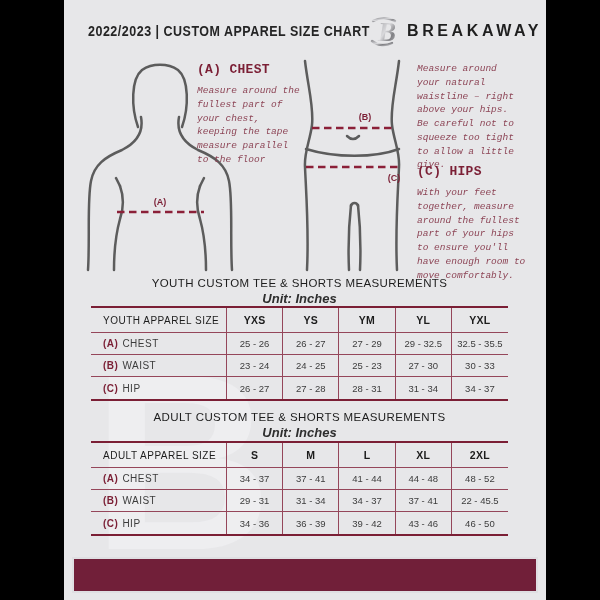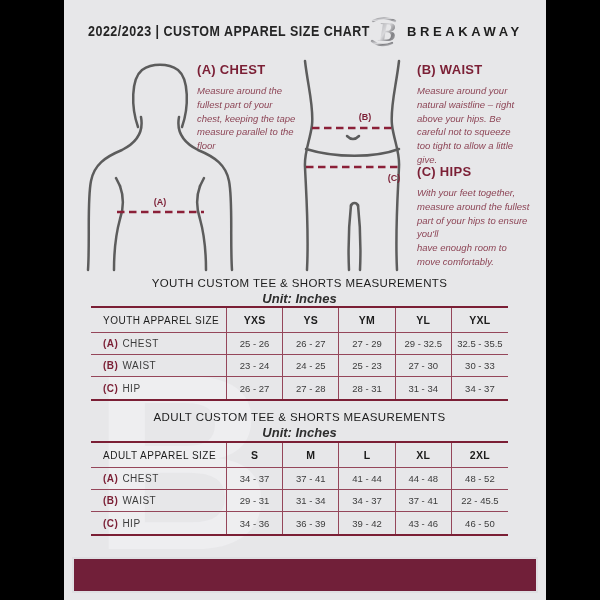--- a/index.html
+++ b/index.html
@@ -15,23 +15,23 @@
   html,body{width:600px;height:600px;overflow:hidden;background:#000;}
   body{font-family:"Liberation Sans",sans-serif;position:relative;}
   .doc{position:absolute;left:64px;top:0;width:482px;height:600px;background:var(--docbg);}
   
   .watermark{position:absolute;left:28px;top:338px;font-size:250px;font-weight:bold;
     color:#f3f3f6;opacity:.6;line-height:1;z-index:0;letter-spacing:-6px;}
   
   .hdr-title{position:absolute;left:24px;top:23px;font-size:14.5px;font-weight:bold;
     letter-spacing:.6px;color:#252525;transform:scaleX(.86);transform-origin:0 50%;white-space:nowrap;z-index:2;}
   .brand{position:absolute;left:306px;top:15px;display:flex;align-items:center;gap:7px;z-index:2;}
-  .brand-name{font-size:13px;font-weight:bold;letter-spacing:3.6px;color:#1f1f1f;}
-  
-  .guide{position:absolute;z-index:2;}
+  .brand-name{font-size:16px;font-weight:bold;letter-spacing:3.6px;color:#1f1f1f;}
+  
+  .guide{position:absolute;z-index:2;font-family:Liberation Mono, monospace;}
   .guide h3{font-size:13px;font-weight:bold;color:var(--maroon);letter-spacing:.3px;margin-bottom:7px;}
   .guide p{font-size:9.5px;font-style:italic;line-height:1.45;color:var(--instr);white-space:pre-line;}
   .g-chest{left:133px;top:62px;width:103px;}
   .g-waist{left:353px;top:62px;width:108px;}
   .g-hips{left:353px;top:164px;width:114px;}
   .fig{position:absolute;z-index:1;overflow:visible;}
   .fig-upper{left:10px;top:55px;}
   .fig-lower{left:231px;top:55px;}
   .fig path, .fig line.body{fill:none;stroke:#5c5c5c;stroke-width:2.5;stroke-linecap:round;}
   .fig .dash{stroke:var(--dash);stroke-width:2.3;stroke-dasharray:7.5 4.5;fill:none;}
@@ -109,21 +109,20 @@
     <line class="dash" x1="11" y1="112" x2="106" y2="112"></line>
     <text x="70" y="65" text-anchor="middle">(B)</text>
     <text x="99" y="126" text-anchor="middle">(C)</text>
   </svg>
 
   <div class="guide g-chest">
     <h3>(A) CHEST</h3>
     <p>Measure around the fullest part of your chest, keeping the tape measure parallel to the floor</p>
   </div>
   <div class="guide g-waist">
-    <h3>(B) WAIST</h3>
     <p>Measure around your natural waistline – right above your hips. Be careful not to squeeze too tight to allow a little give.</p>
   </div>
   <div class="guide g-hips">
     <h3>(C) HIPS</h3>
     <p>With your feet together, measure around the fullest part of your hips to ensure you'll
 have enough room to move comfortably.</p>
   </div>
 
   <div class="tbl-title t-youth">YOUTH CUSTOM TEE &amp; SHORTS MEASUREMENTS</div>
   <div class="tbl-unit u-youth">Unit: Inches</div>

